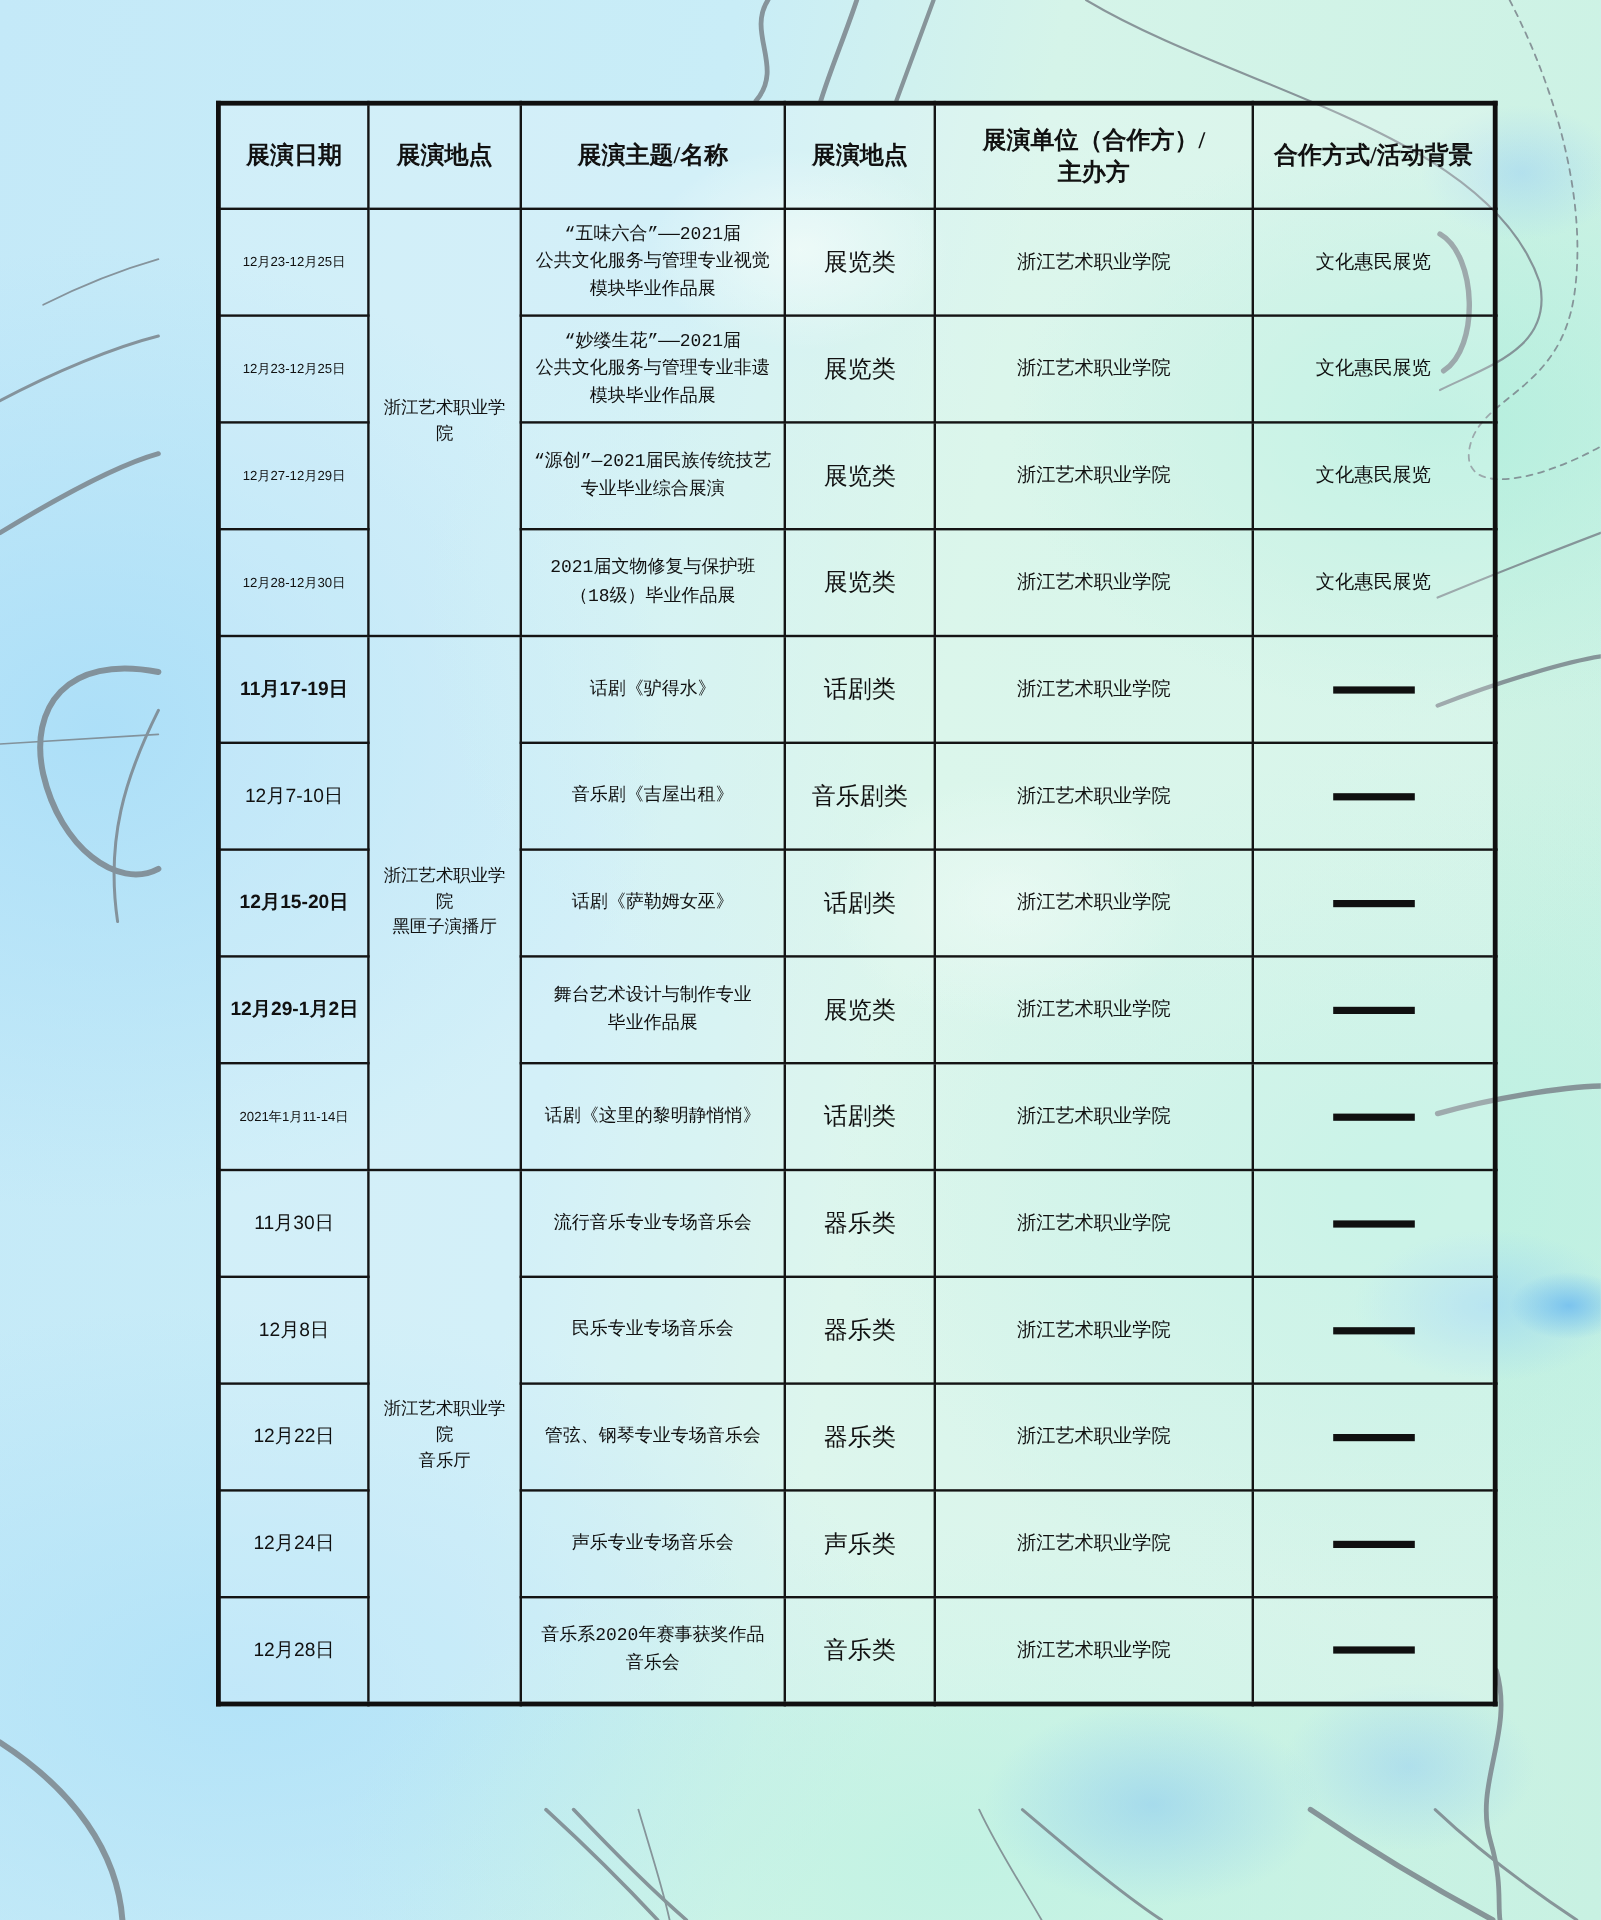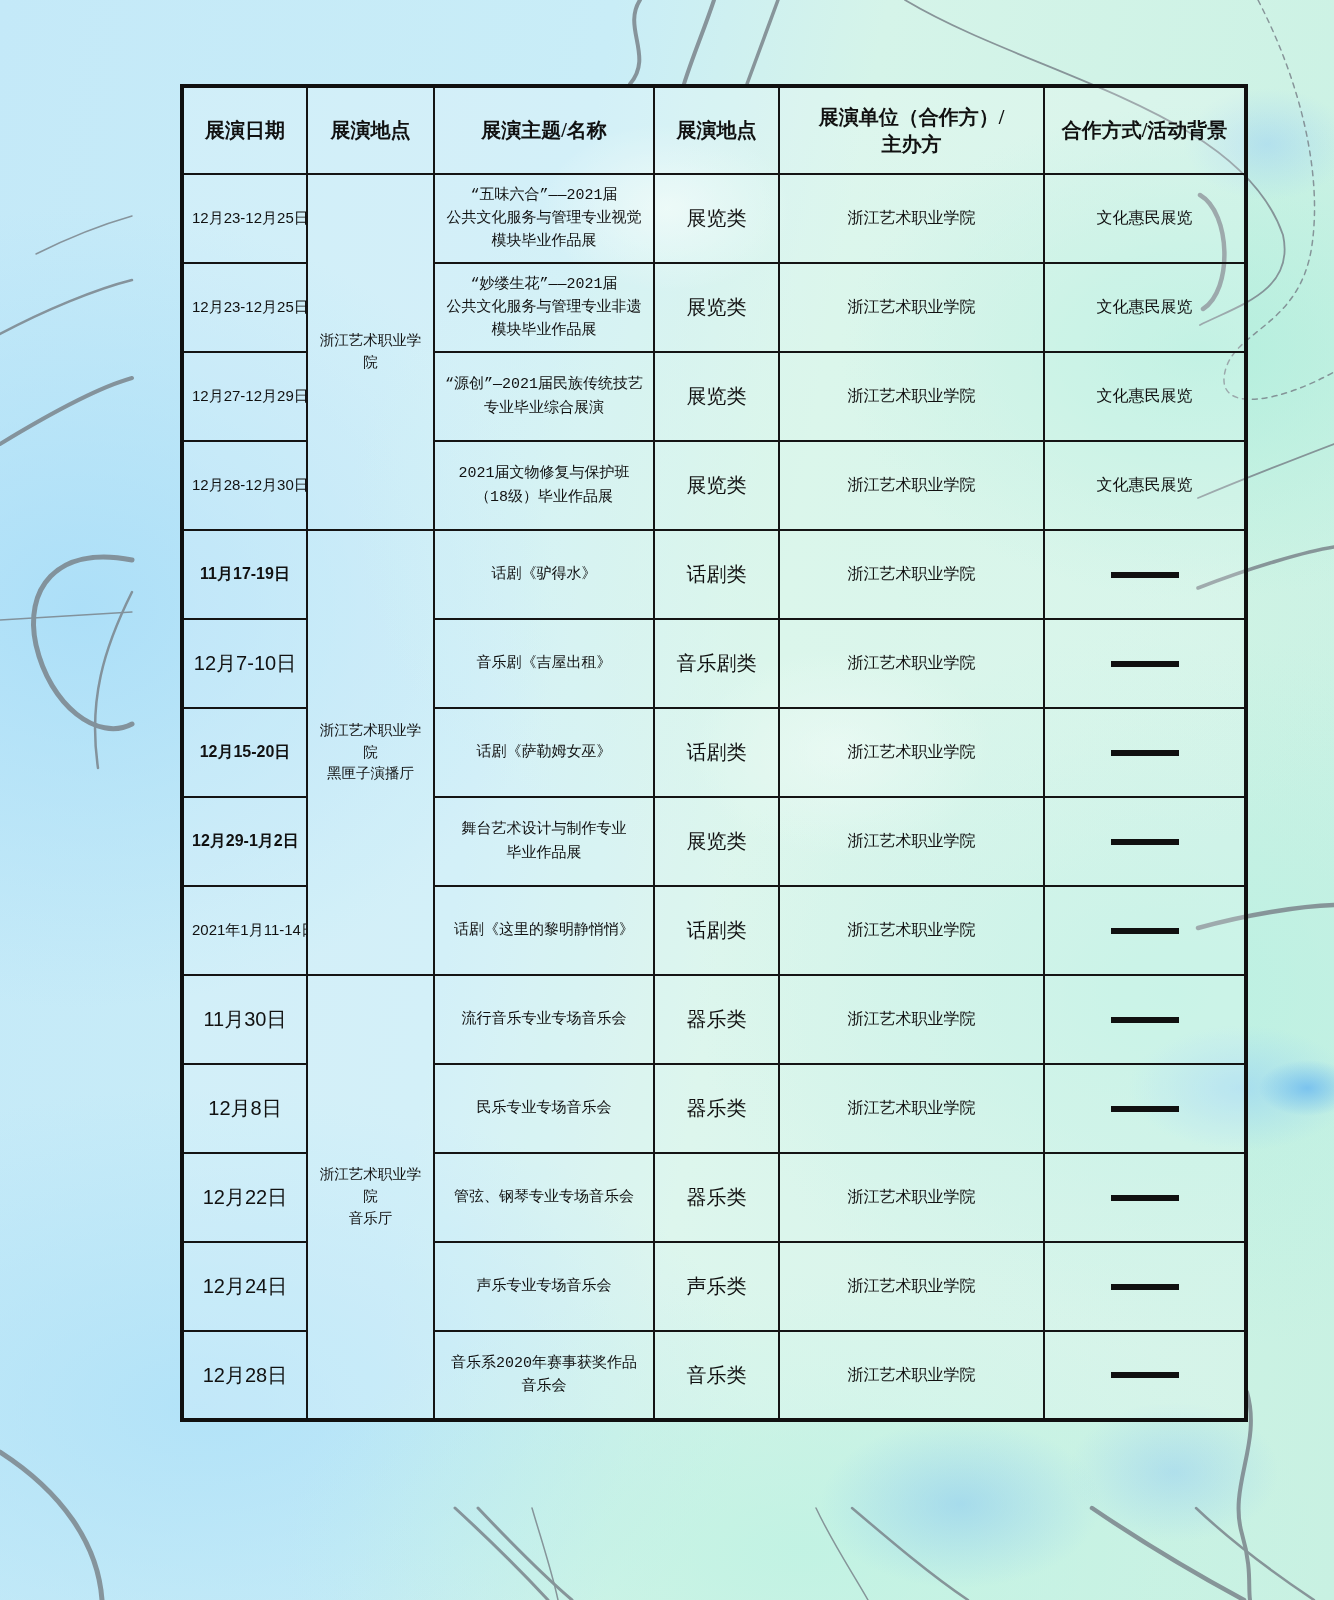--- a/index.html
+++ b/index.html
@@ -32,23 +32,23 @@
   th,td{
     border:2px solid #141414;text-align:center;vertical-align:middle;
     padding:4px 8px;overflow:hidden;
   }
   thead tr{height:88px;}
   tbody tr{height:89px;}
   th{
     font-family:"Liberation Serif","DejaVu Serif",serif;
     font-weight:bold;font-size:20px;white-space:pre-line;line-height:1.35;
   }
-  .c-date{font-size:20px;white-space:nowrap;}
+  .c-date{font-size:16px;white-space:nowrap;}
   .c-date.sm{font-size:16px;font-weight:bold;}
-  .c-date.xs{font-size:15px;}
+  .c-date.xs{font-size:11px;}
   .c-loc{font-size:14.5px;white-space:pre-line;line-height:1.5;}
   .c-title{font-size:15px;white-space:pre-line;line-height:1.55;font-family:Liberation Mono, monospace;}
   .c-type{font-size:20px;}
   .c-org{font-size:16px;}
   .c-coop{font-size:16px;position:relative;}
   .c-coop.dash{color:transparent;}
   .c-coop.dash::after{
     content:"";position:absolute;left:50%;top:50%;
     transform:translate(-50%,-50%);width:68px;height:6px;background:#101010;
   }

